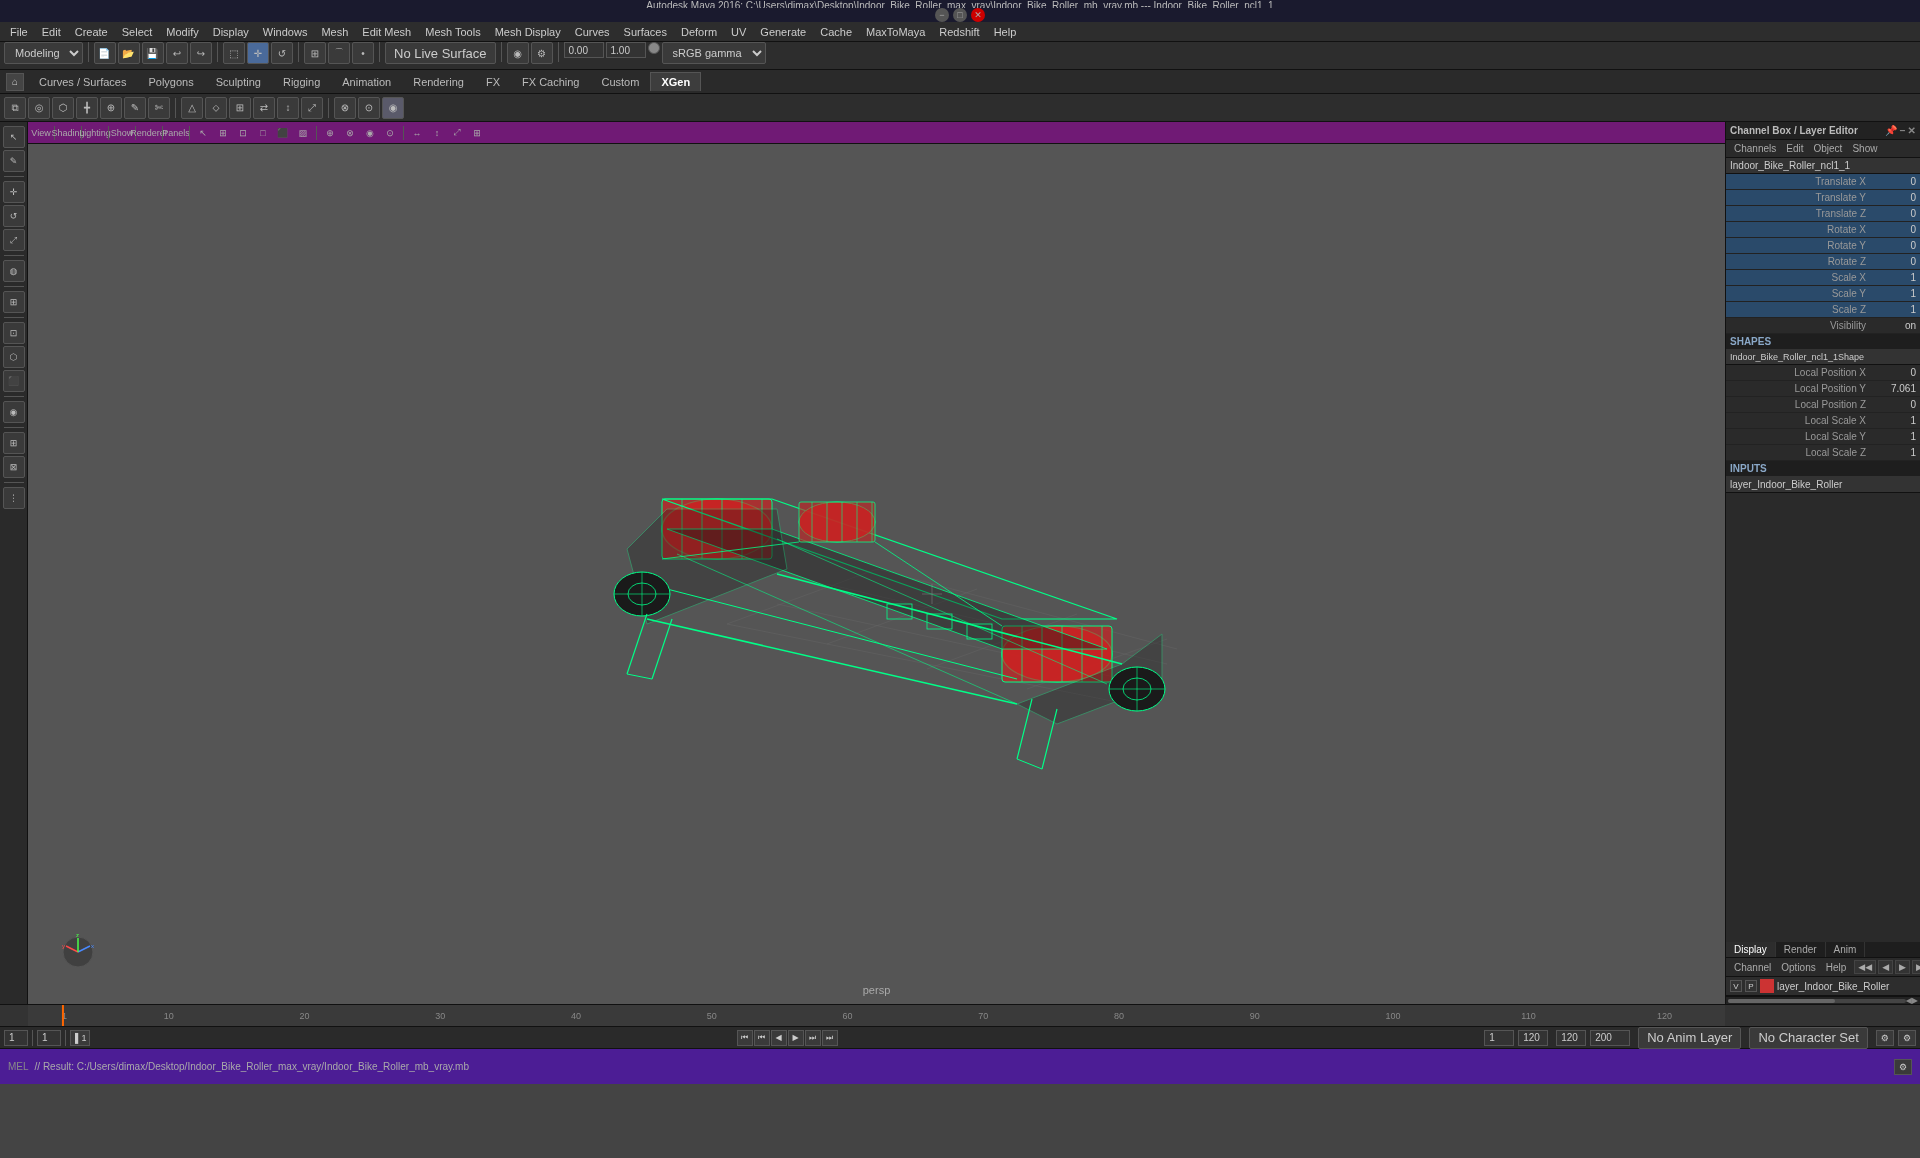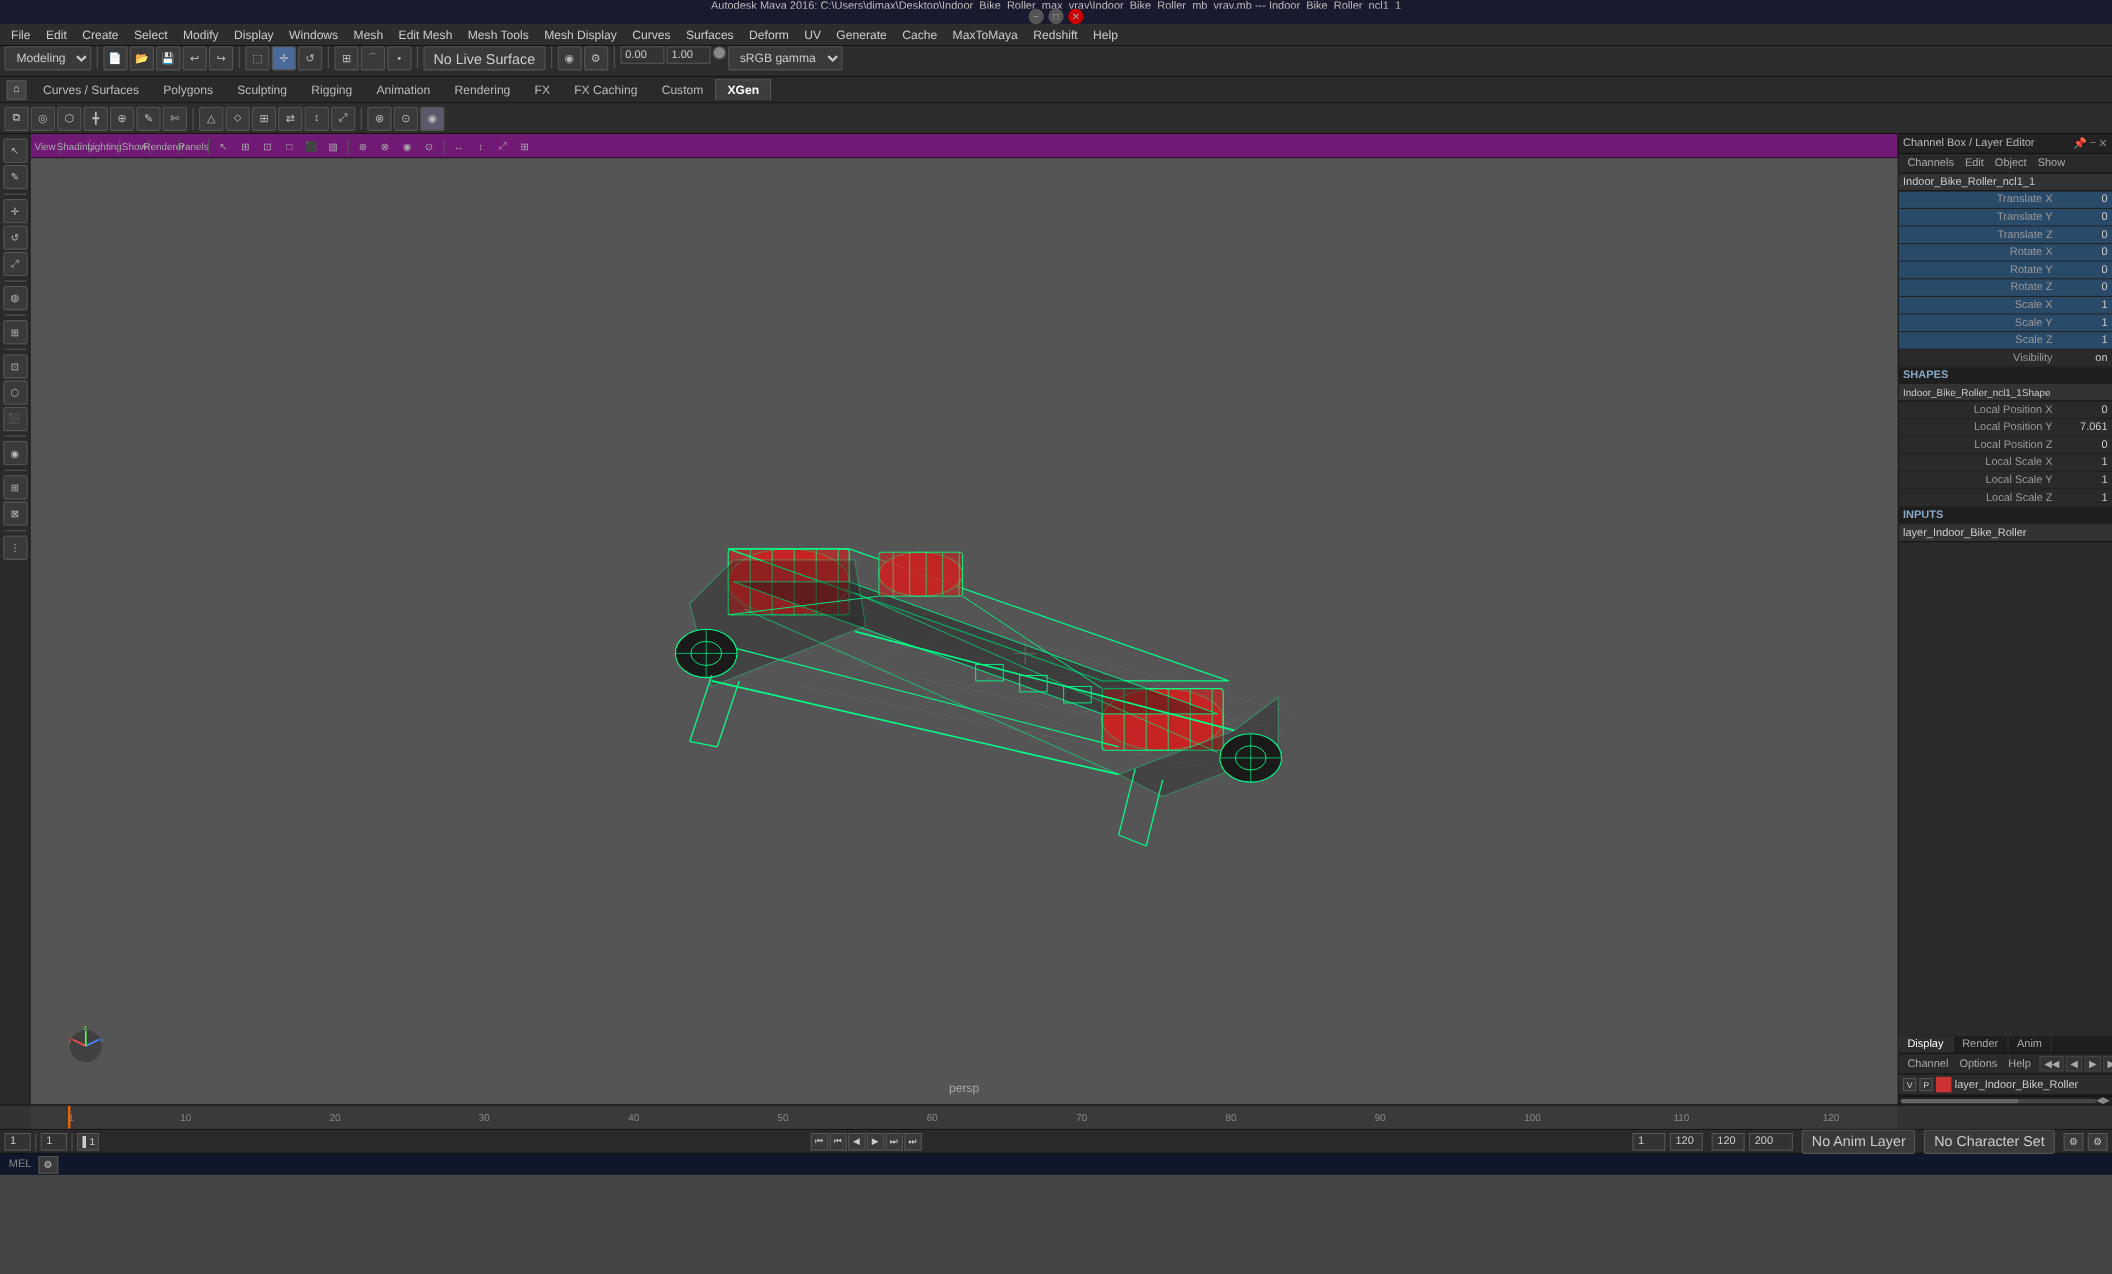--- a/index.html
+++ b/index.html
@@ -222,20 +222,21 @@
     #right-panel-header {
       background: #222;
       height: 18px;
       display: flex;
       align-items: center;
       justify-content: space-between;
       padding: 0 4px;
       border-bottom: 1px solid #111;
       font-size: 10px;
       color: #aaa;
+      font-weight: bold;
     }
     .rp-section-title {
       background: #1e1e1e;
       padding: 2px 4px;
       color: #8aa8c8;
       font-size: 10px;
       font-weight: bold;
       border-bottom: 1px solid #333;
     }
     .rp-row {
@@ -366,22 +367,22 @@
       display: flex;
       align-items: center;
       justify-content: center;
       cursor: pointer;
       font-size: 8px;
       color: #ccc;
     }
 
     
     #statusbar {
-      background: #0f172a;
-      height: 20px;
+      background: #4c1d95;
+      height: 36px;
       display: flex;
       align-items: center;
       padding: 0 8px;
       border-top: 1px solid #111;
       gap: 6px;
     }
     .sb-label { color: #888; font-size: 10px; }
     .sb-text { color: #aaa; font-size: 10px; flex: 1; }
 
     
@@ -869,14 +870,15 @@
 
   <div class="toolbar-label" style="margin-left:4px;">No Anim Layer</div>
   <div class="toolbar-label" style="margin-left:4px;">No Character Set</div>
 
   <div class="bt-btn" style="margin-left:4px;">⚙</div>
   <div class="bt-btn">⚙</div>
 </div>
 
 <div id="statusbar">
   <span class="sb-label">MEL</span>
+  <span class="sb-text">// Result: C:/Users/dimax/Desktop/Indoor_Bike_Roller_max_vray/Indoor_Bike_Roller_mb_vray.mb</span>
   <div class="bt-btn">⚙</div>
 </div>
 
 </body></html>

